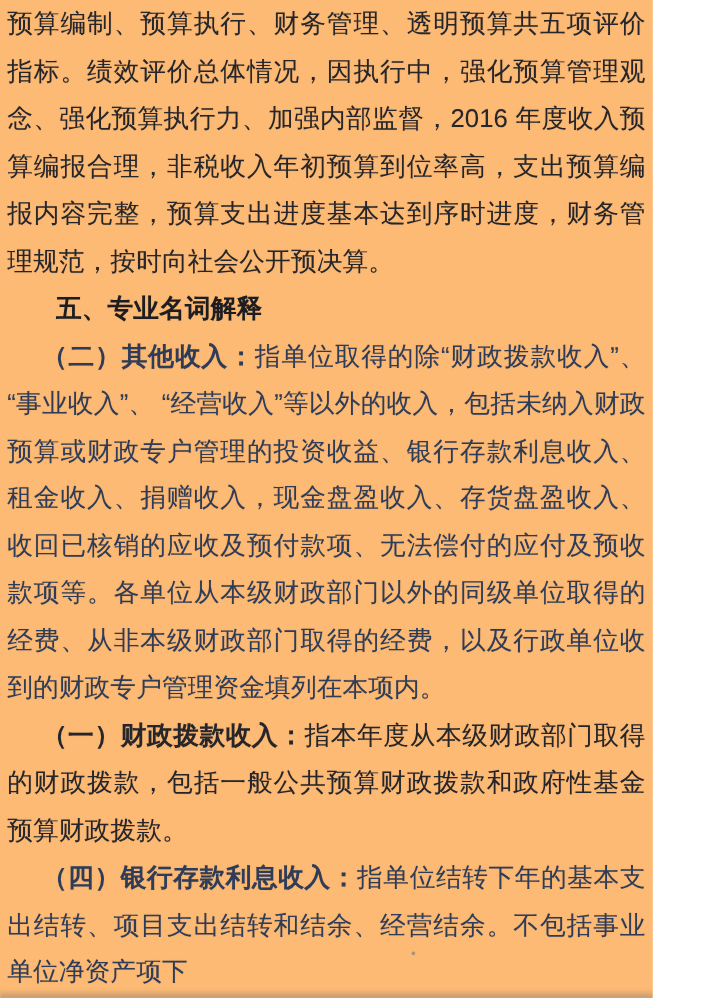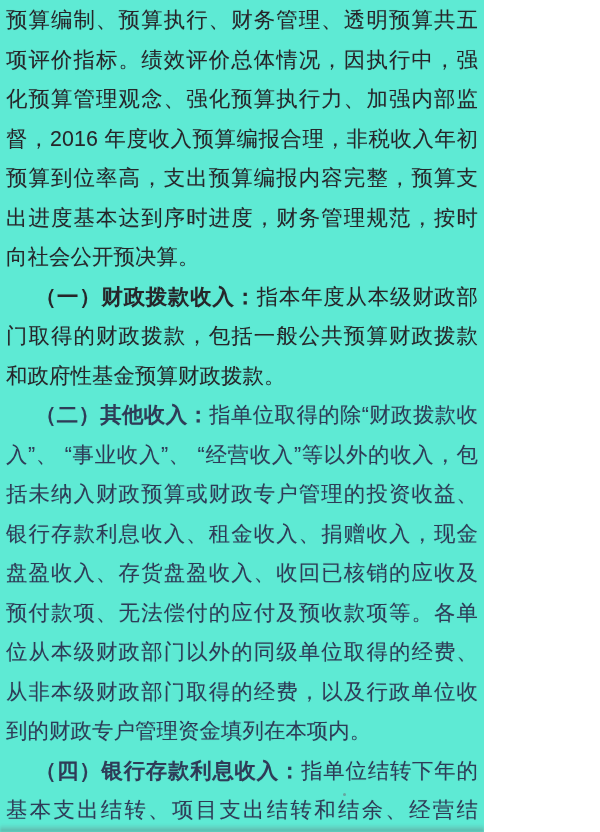--- a/index.html
+++ b/index.html
@@ -1,20 +1,20 @@
 <!DOCTYPE html>
 <html><head>
 <meta charset="utf-8">
 <style>
   html, body { margin: 0; padding: 0; }
   .page {
     position: relative;
-    width: 484px;
+    width: 544px;
     height: 832px;
-    background: #5eead4;
+    background: #fdba74;
     overflow: hidden;
     font-family: "Liberation Sans", "DejaVu Sans", sans-serif;
   }
   .doc {
     padding: 1px 6px 0 6px;
     font-size: 21.4px;
     line-height: 39.5px;
     text-align: justify;
     text-justify: inter-ideograph;
     letter-spacing: 0.1px;
@@ -42,20 +42,21 @@
     background: #6d6d74;
     opacity: 0.55;
   }
 </style>
 </head>
 <body>
 
 <div class="page">
   <div class="doc" id="doc">
       <p class="para-body ink-black"><span>预算编制、预算执行、财务管理、透明预算共五项评价指标。绩效评价总体情况，因执行中，强化预算管理观念、强化预算执行力、加强内部监督，2016 年度收入预算编报合理，非税收入年初预算到位率高，支出预算编报内容完整，预算支出进度基本达到序时进度，财务管理规范，按时向社会公开预决算。</span></p>
+      <p class="para-heading ink-heading"><span>五、专业名词解释</span></p>
+      <p class="para-term ink-navy"><span class="term-label">（二）其他收入：</span><span>指单位取得的除“财政拨款收入”、 “事业收入”、 “经营收入”等以外的收入，包括未纳入财政预算或财政专户管理的投资收益、银行存款利息收入、租金收入、捐赠收入，现金盘盈收入、存货盘盈收入、收回已核销的应收及预付款项、无法偿付的应付及预收款项等。各单位从本级财政部门以外的同级单位取得的经费、从非本级财政部门取得的经费，以及行政单位收到的财政专户管理资金填列在本项内。</span></p>
       <p class="para-term ink-black"><span class="term-label">（一）财政拨款收入：</span><span>指本年度从本级财政部门取得的财政拨款，包括一般公共预算财政拨款和政府性基金预算财政拨款。</span></p>
-      <p class="para-term ink-navy"><span class="term-label">（二）其他收入：</span><span>指单位取得的除“财政拨款收入”、 “事业收入”、 “经营收入”等以外的收入，包括未纳入财政预算或财政专户管理的投资收益、银行存款利息收入、租金收入、捐赠收入，现金盘盈收入、存货盘盈收入、收回已核销的应收及预付款项、无法偿付的应付及预收款项等。各单位从本级财政部门以外的同级单位取得的经费、从非本级财政部门取得的经费，以及行政单位收到的财政专户管理资金填列在本项内。</span></p>
       <p class="para-term ink-navy"><span class="term-label">（四）银行存款利息收入：</span><span>指单位结转下年的基本支出结转、项目支出结转和结余、经营结余。不包括事业单位净资产项下</span></p>
     </div>
   <span class="speckle" style="left:343px; top:793px; width:3px; height:3px;"></span>
   <span class="speckle" style="left:166px; top:170px; width:2px; height:2px; opacity:0.35;"></span>
   <div class="scan-shadow"></div>
 </div>
 
 </body></html>

